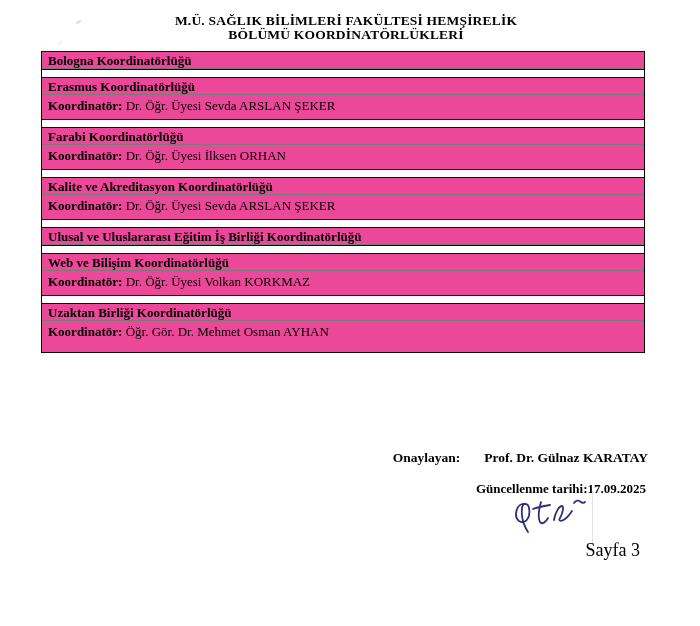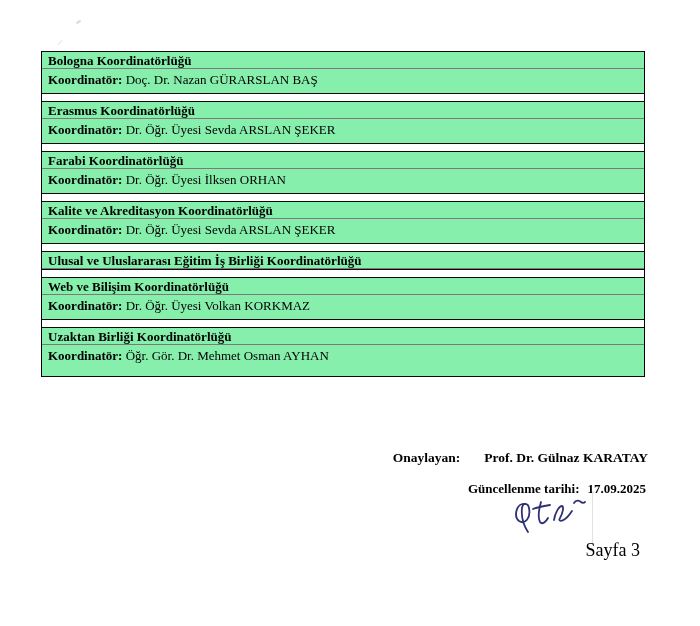--- a/index.html
+++ b/index.html
@@ -57,21 +57,21 @@
     left: 41px;
     width: 604px;
     box-sizing: border-box;
     border-left: 1.5px solid #000;
     border-right: 1.5px solid #000;
   }
   .section {
     border-top: 1.8px solid #0a0a0a;
     border-bottom: 1.8px solid #0a0a0a;
     margin-bottom: 7px;
-    background: #86efac;
+    background: #ec4899;
   }
   .section:last-child { margin-bottom: 0; }
   .section-header {
     font-weight: bold;
     font-size: 13px;
     line-height: 13px;
     padding: 2px 5px 1px 6px;
     border-bottom: 1px solid #7a7a7a;
     white-space: nowrap;
   }
@@ -95,21 +95,21 @@
   }
   .approver-line .name { margin-left: 24px; font-family: Liberation Serif, serif; }
   .update-line {
     position: absolute;
     top: 481px;
     right: 54px;
     font-weight: bold;
     font-size: 13px;
     white-space: nowrap;
   }
-  .update-line .date { margin-left: 8px; }
+  .update-line .date { }
 
   .signature-svg {
     position: absolute;
     left: 511px;
     top: 493px;
     width: 80px;
     height: 48px;
   }
   .faint-vline {
     position: absolute;
@@ -124,29 +124,32 @@
     top: 540px;
     right: 60px;
     font-size: 18px;
   }
 </style>
 </head>
 <body>
 
 <div class="page">
 
+  <div class="doc-title">
+    <div>M.Ü. SAĞLIK BİLİMLERİ FAKÜLTESİ HEMŞİRELİK</div>
+    <div>BÖLÜMÜ KOORDİNATÖRLÜKLERİ</div>
+  </div>
 
   <div class="artifact-dash"></div>
   <div class="artifact-tick"></div>
 
   <div class="coord-table">
 
     <div class="section">
       <div class="section-header">Bologna Koordinatörlüğü</div>
-      <div class="section-body"><span class="k-label">Koordinatör:</span><span> Doç. Dr. Nazan GÜRARSLAN BAŞ</span></div>
     </div>
 
     <div class="section">
       <div class="section-header">Erasmus Koordinatörlüğü</div>
       <div class="section-body"><span class="k-label">Koordinatör:</span><span> Dr. Öğr. Üyesi Sevda ARSLAN ŞEKER</span></div>
     </div>
 
     <div class="section">
       <div class="section-header">Farabi Koordinatörlüğü</div>
       <div class="section-body"><span class="k-label">Koordinatör:</span><span> Dr. Öğr. Üyesi İlksen ORHAN</span></div>

